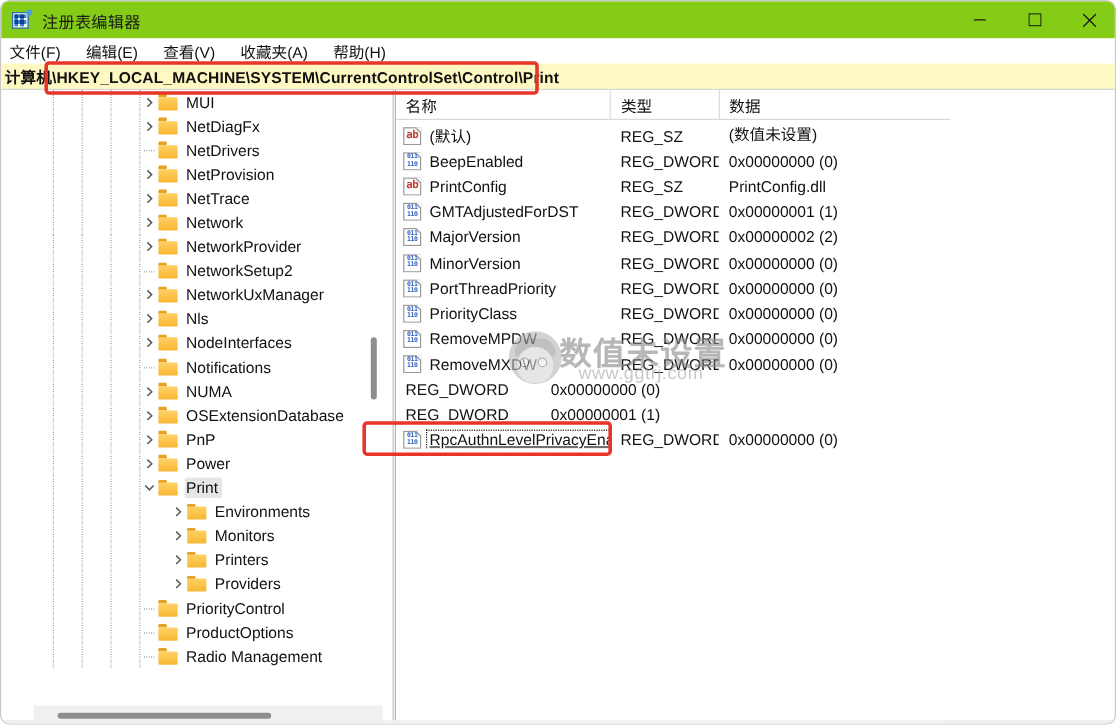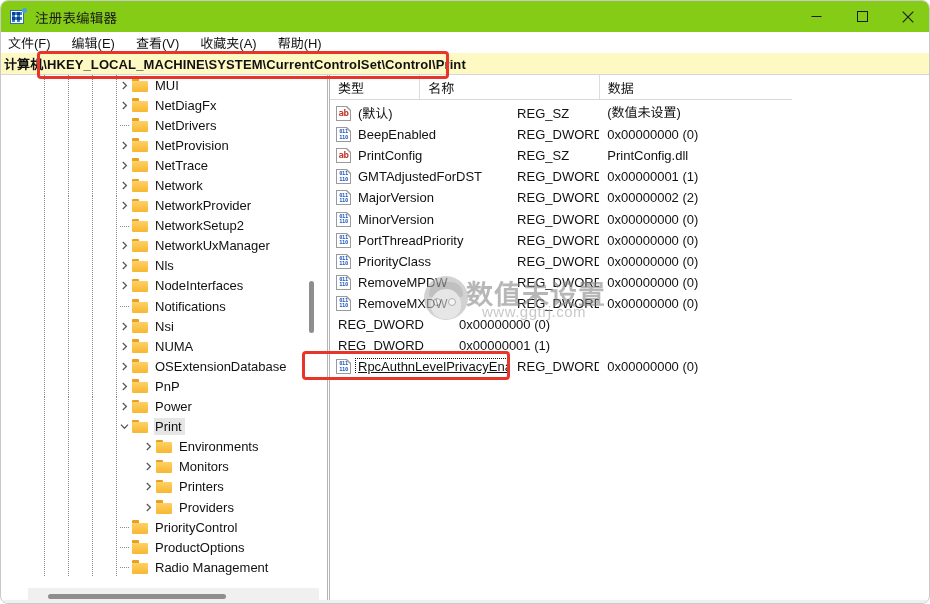--- a/index.html
+++ b/index.html
@@ -707,37 +707,20 @@
             <span style="display: inline-block; flex: 0 0 auto; width: 88px; height: 20px;"></span>
             <span class="tw-chevron">
               <svg width="9" height="9" viewBox="0 0 9 9">
                 <polyline points="2.8,1 6.4,4.5 2.8,8" fill="none" stroke="#5a5a5a" stroke-width="1.3"></polyline>
               </svg>
             </span>
             <span class="folder">
               <span class="tab"></span>
               <span class="body"></span>
             </span>
-            <span class="node-label">Nsi</span>
-          </div>
-          <div class="tree-row">
-            <span class="guide" style="left: 16px;"></span>
-            <span class="guide" style="left: 40px;"></span>
-            <span class="guide" style="left: 64px;"></span>
-            <span class="guide" style="left: 88px;"></span>
-            <span style="display: inline-block; flex: 0 0 auto; width: 88px; height: 20px;"></span>
-            <span class="tw-chevron">
-              <svg width="9" height="9" viewBox="0 0 9 9">
-                <polyline points="2.8,1 6.4,4.5 2.8,8" fill="none" stroke="#5a5a5a" stroke-width="1.3"></polyline>
-              </svg>
-            </span>
-            <span class="folder">
-              <span class="tab"></span>
-              <span class="body"></span>
-            </span>
             <span class="node-label">NUMA</span>
           </div>
           <div class="tree-row">
             <span class="guide" style="left: 16px;"></span>
             <span class="guide" style="left: 40px;"></span>
             <span class="guide" style="left: 64px;"></span>
             <span class="guide" style="left: 88px;"></span>
             <span style="display: inline-block; flex: 0 0 auto; width: 88px; height: 20px;"></span>
             <span class="tw-chevron">
               <svg width="9" height="9" viewBox="0 0 9 9">
@@ -921,25 +904,25 @@
       </div>
       <div class="tree-hscroll">
         <div class="thumb"></div>
       </div>
     </div>
 
     <div class="splitter"></div>
 
     <div class="list-pane">
       <div class="list-header">
+        <div class="lh-cell col-name">
+          <span>名称</span>
+        </div>
         <div class="lh-cell col-type">
           <span>类型</span>
-        </div>
-        <div class="lh-cell col-name">
-          <span>名称</span>
         </div>
         <div class="lh-cell col-data last">
           <span>数据</span>
         </div>
       </div>
       <div class="rows" id="rows">
           <div class="row">
             <div class="cell c-name">
               <span class="val-icon sz">
                 <span class="page"></span>

